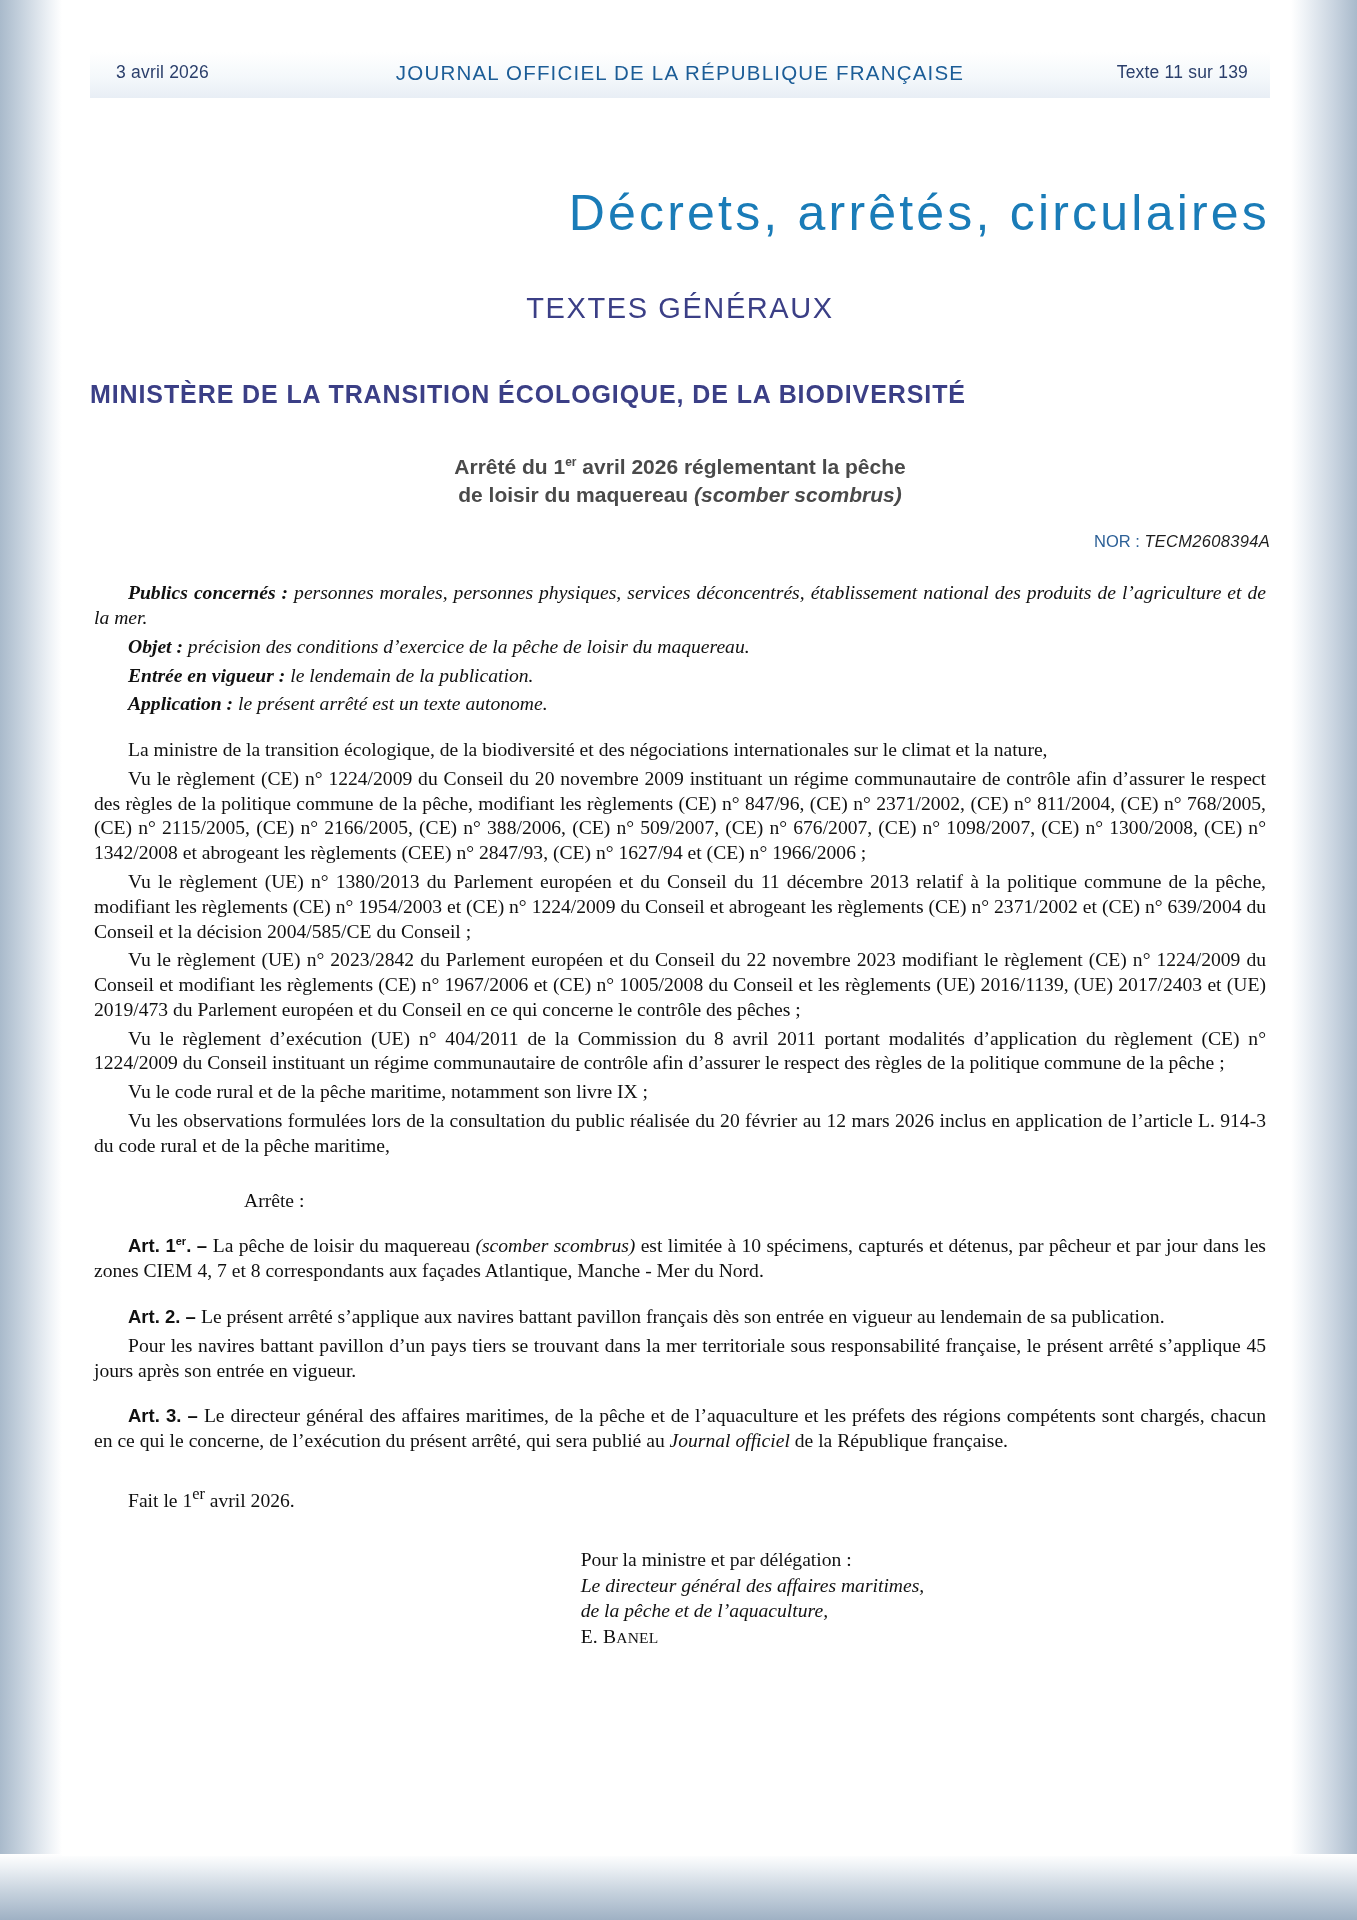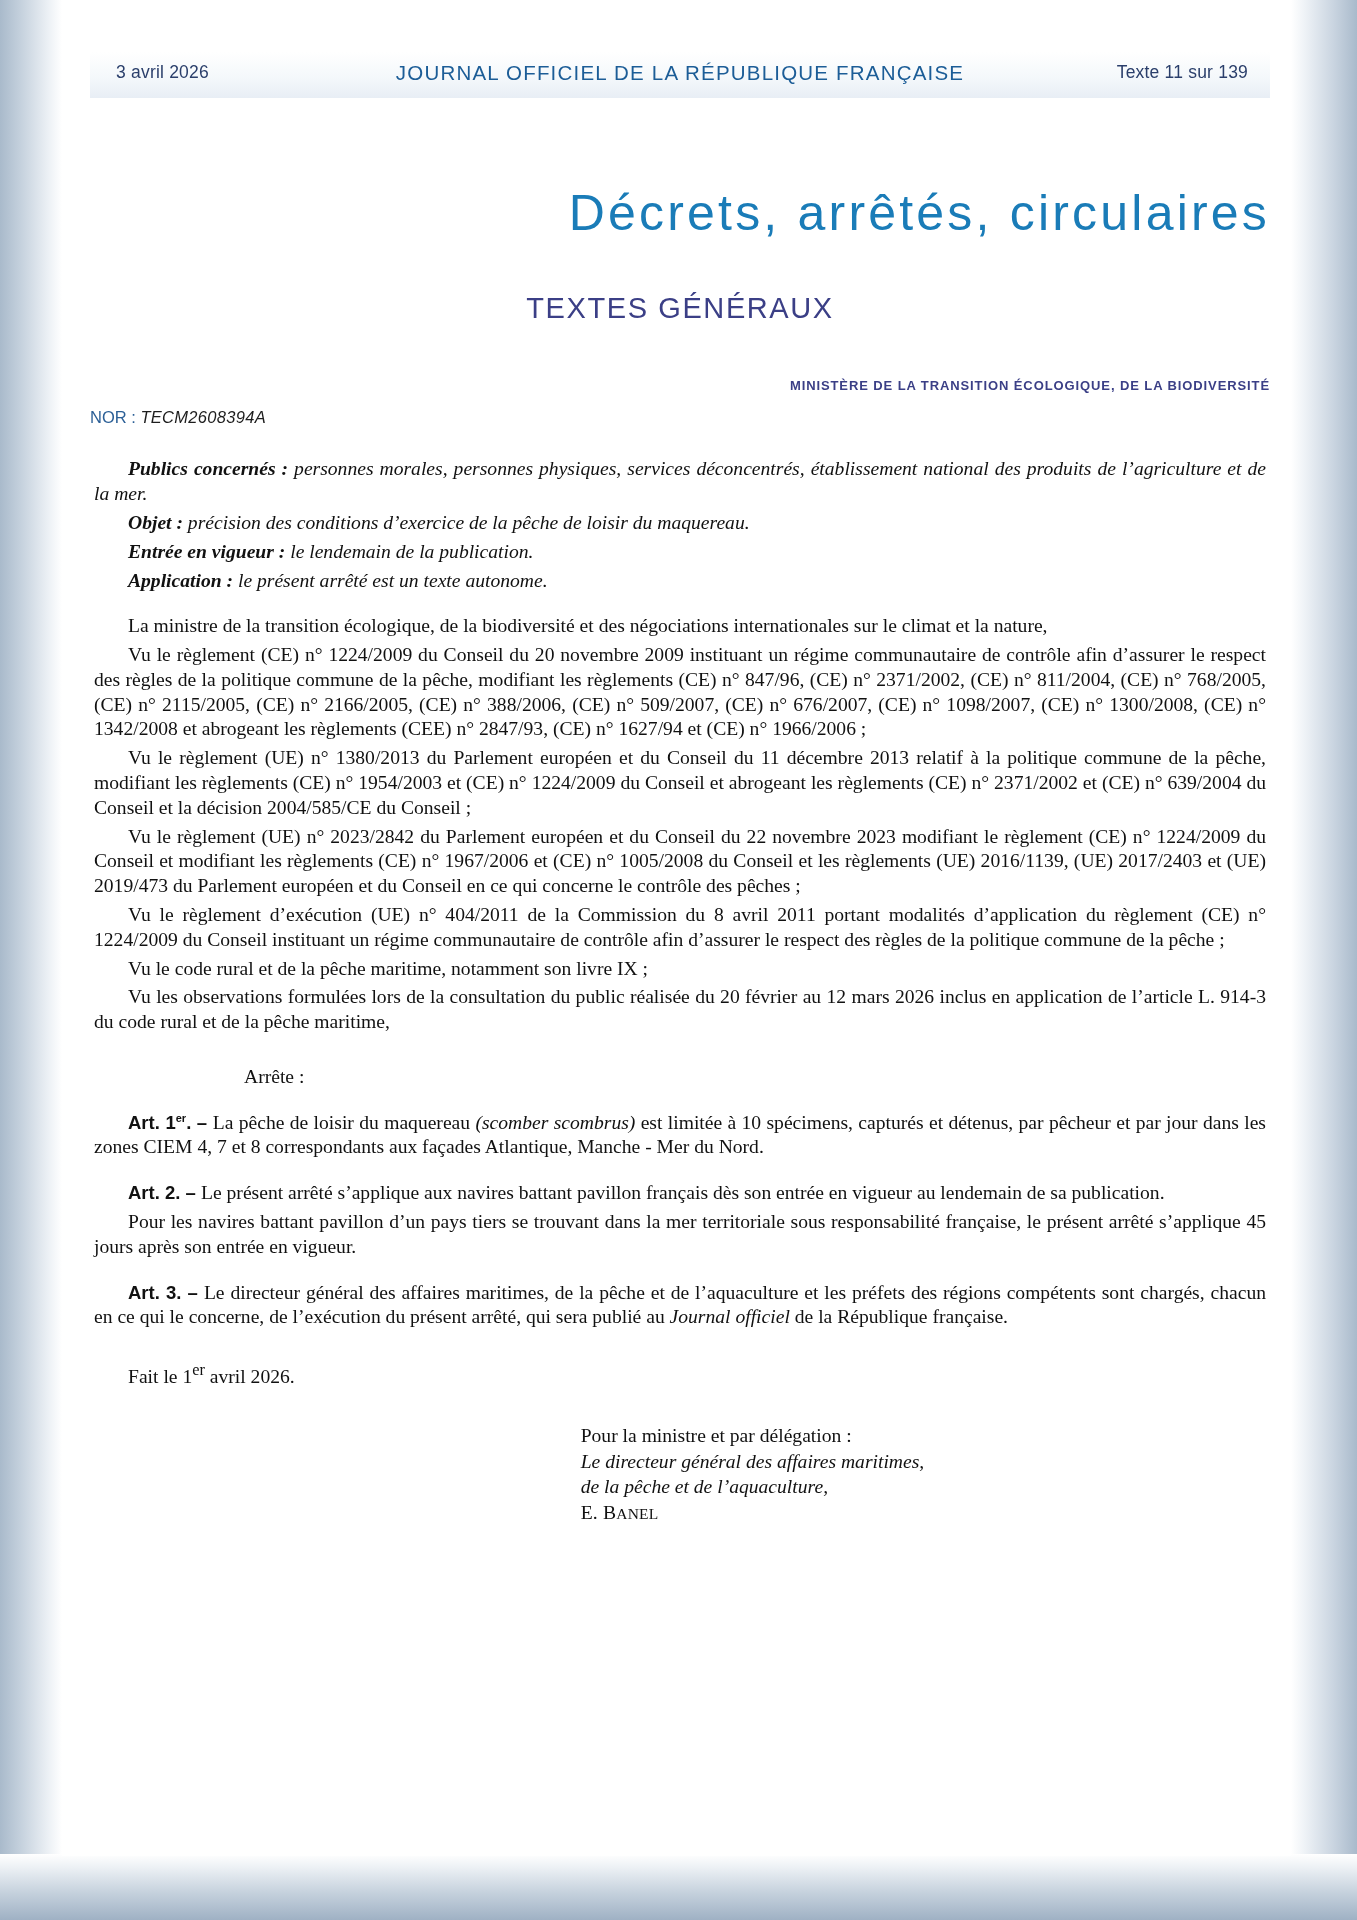--- a/index.html
+++ b/index.html
@@ -104,24 +104,24 @@
   .section-title {
     text-align: center;
     margin-top: 50px;
     font-family: "Liberation Sans", sans-serif;
     font-size: 29px;
     font-weight: 400;
     color: #3b3f86;
     letter-spacing: 1.6px;
   }
   .ministry {
-    text-align: right;
+    text-align: left;
     margin-top: 52px;
     font-family: "Liberation Sans", sans-serif;
-    font-size: 13px;
+    font-size: 25px;
     font-weight: bold;
     color: #3b3f86;
     letter-spacing: .9px;
     line-height: 1.42;
   }
   .arrete-title {
     text-align: center;
     margin-top: 40px;
     font-family: "Liberation Sans", sans-serif;
     font-size: 21px;
@@ -130,22 +130,22 @@
     line-height: 1.35;
   }
   .arrete-title .sp {
     font-style: italic;
   }
   .arrete-title sup {
     font-size: 12px;
     vertical-align: super;
   }
   .nor {
-    text-align: left;
-    margin-top: 13px;
+    text-align: right;
+    margin-top: 23px;
     font-family: "Liberation Sans", sans-serif;
     font-size: 16.5px;
     color: #2b5f96;
   }
   .nor .code {
     font-style: italic;
     color: #1d1d1d;
     letter-spacing: .3px;
   }
 
@@ -221,20 +221,24 @@
         <div class="folio">Texte 11 sur 139</div>
       </div>
 
       <div class="doc-title">Décrets, arrêtés, circulaires</div>
       <div class="section-title">TEXTES GÉNÉRAUX</div>
 
       <div class="ministry">
         <div>MINISTÈRE DE LA TRANSITION ÉCOLOGIQUE, DE LA BIODIVERSITÉ</div>
       </div>
 
+      <div class="arrete-title">
+        <div><span>Arrêté du 1</span><sup>er</sup><span> avril 2026 réglementant la pêche</span></div>
+        <div><span>de loisir du maquereau </span><span class="sp">(scomber scombrus)</span></div>
+      </div>
 
       <div class="nor">
         <span>NOR : </span><span class="code">TECM2608394A</span>
       </div>
 
       <div class="body-text">
 
         <p class="lead"><span class="k">Publics concernés :</span><span> personnes morales, personnes physiques, services déconcentrés, établissement national des produits de l’agriculture et de la mer.</span></p>
         <p class="lead"><span class="k">Objet :</span><span> précision des conditions d’exercice de la pêche de loisir du maquereau.</span></p>
         <p class="lead"><span class="k">Entrée en vigueur :</span><span> le lendemain de la publication.</span></p>

